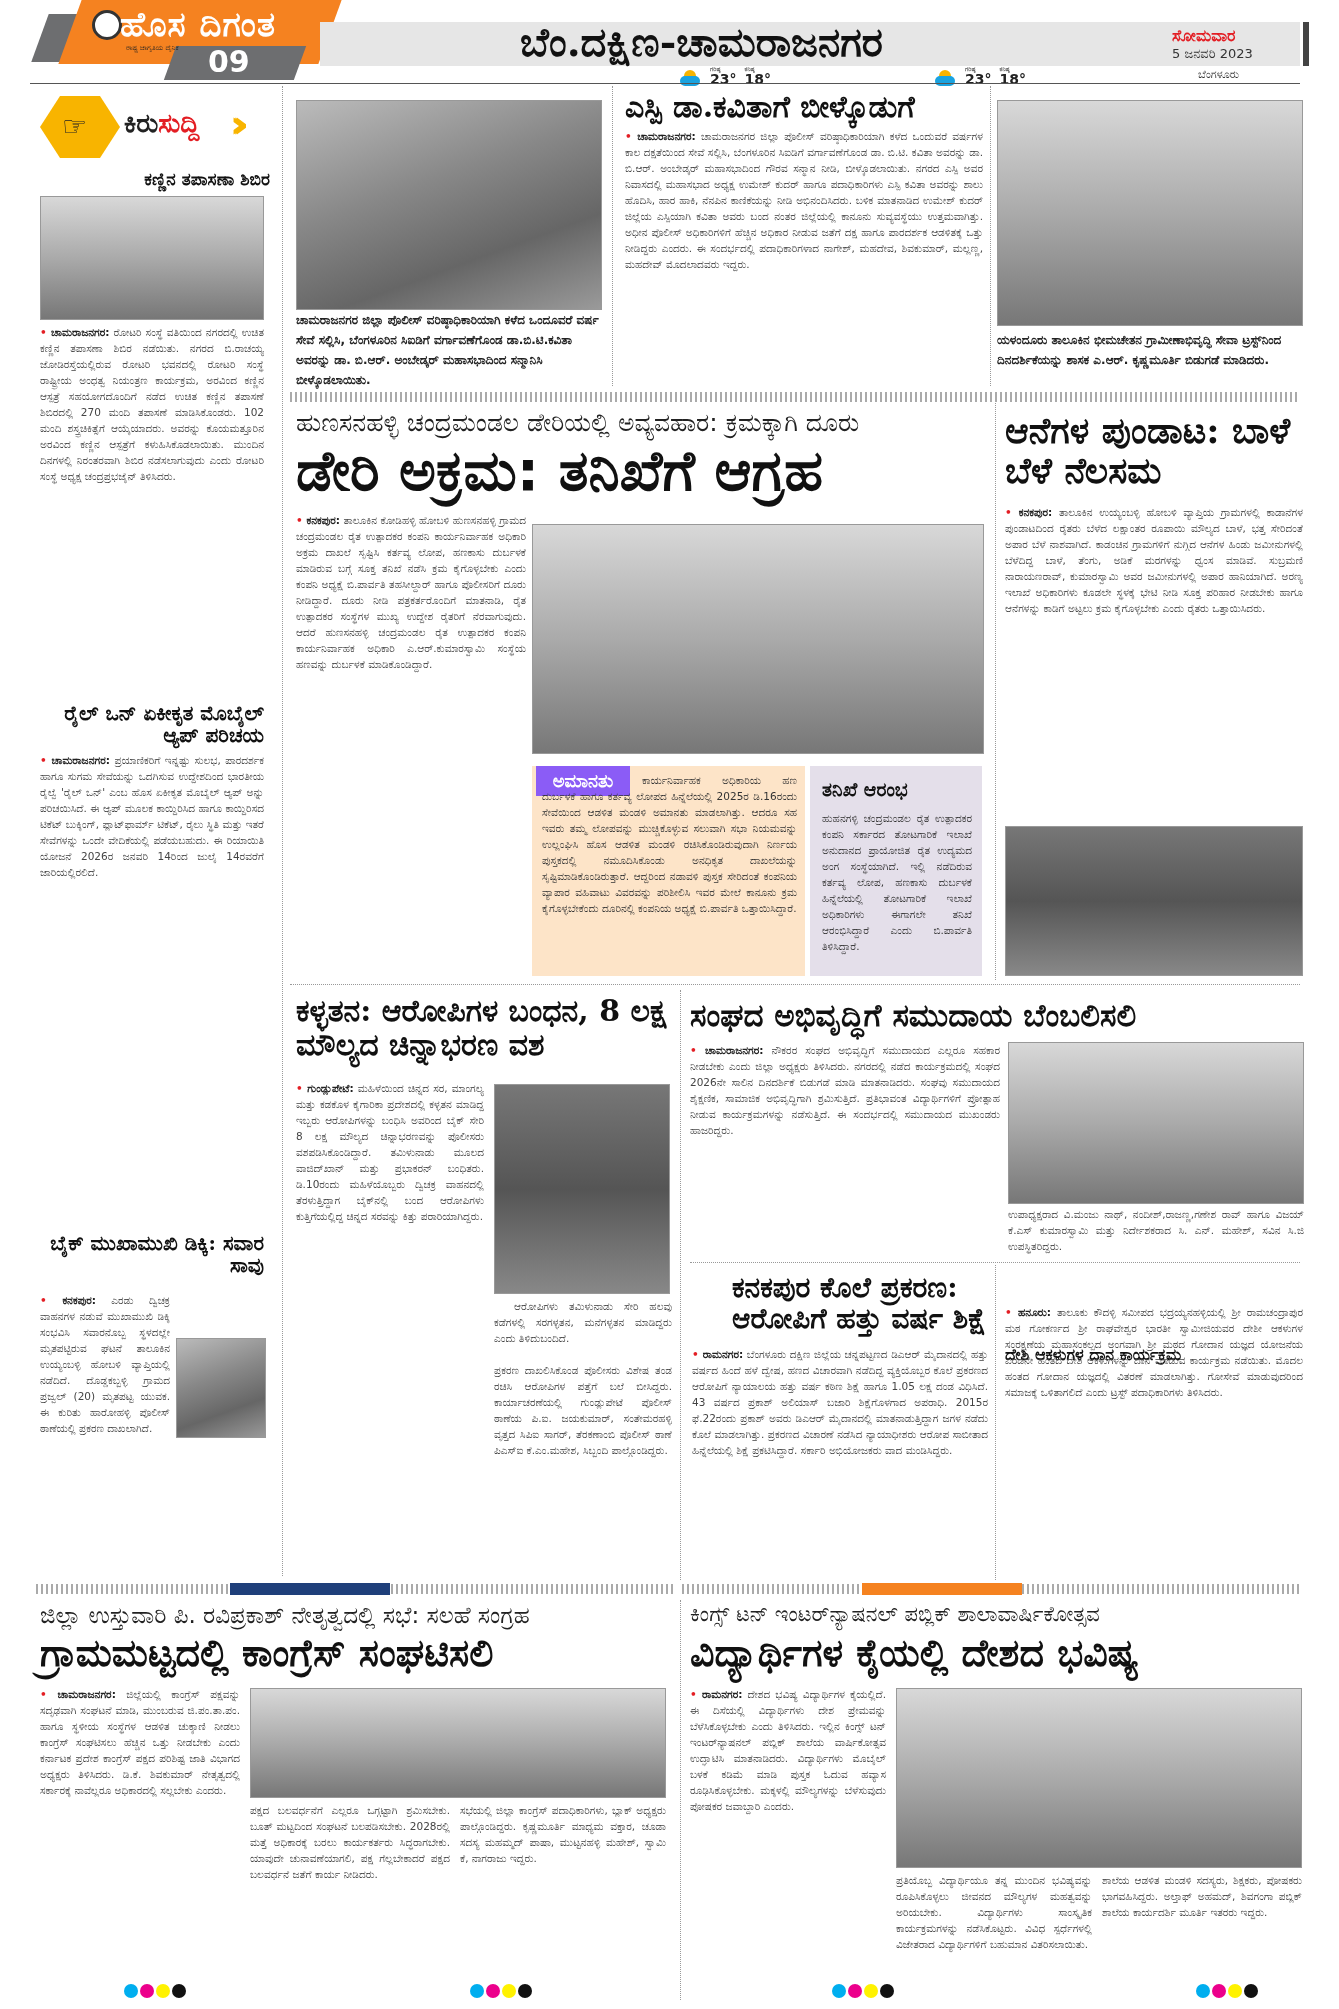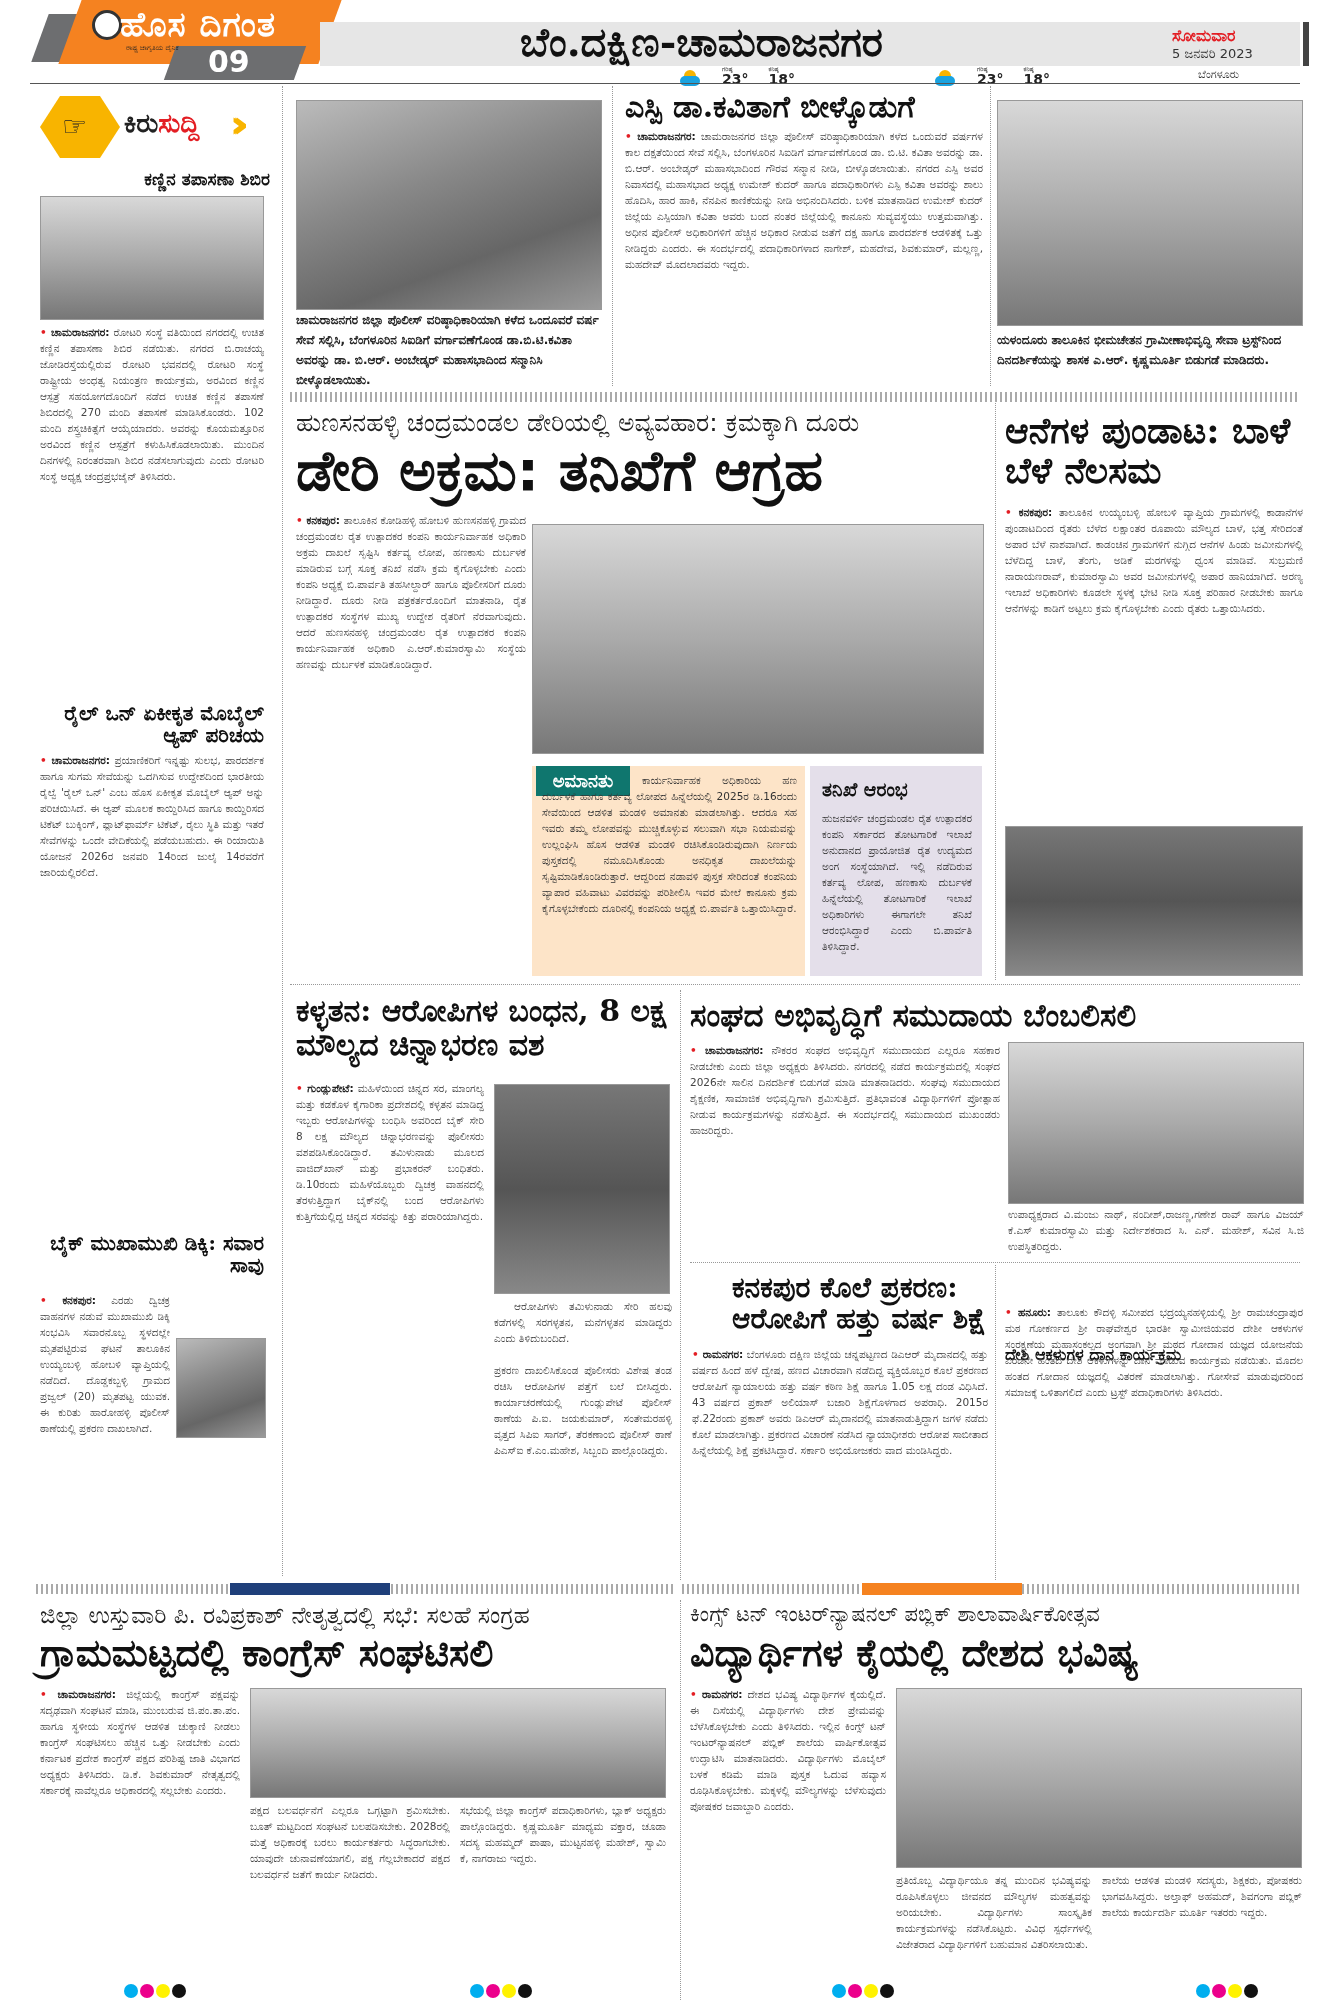--- a/index.html
+++ b/index.html
@@ -12,21 +12,21 @@
 .logo-circle{left:92px;top:10px;width:30px;height:30px;border-radius:50%;background:#fff;border:3px solid #333}
 .logo-text{left:120px;top:4px;font:bold 34px "DejaVu Sans",sans-serif;color:#fff;letter-spacing:1px}
 .logo-tag{left:126px;top:44px;font-size:7px;color:#222}
 .page-num{left:208px;top:44px;font:bold 30px "DejaVu Sans",sans-serif;color:#fff}
 .section-band{left:320px;top:22px;width:980px;height:44px;background:#e6e6e6}
 .section-title{left:520px;top:18px;font:bold 40px "DejaVu Serif",serif;color:#111}
 .day{left:1172px;top:26px;font:bold 16px "DejaVu Sans",sans-serif;color:#e31e24}
 .date{left:1172px;top:46px;font-size:13px;color:#333}
 .city{left:1198px;top:68px;font-size:11px;color:#333}
 .mast-vbar{left:1303px;top:22px;width:6px;height:44px;background:#444}
-.weather{top:66px;display:flex;align-items:flex-end;gap:20px}
+.weather{top:66px;display:flex;align-items:flex-end;gap:8px}
 .sun{width:22px;height:16px;position:relative}
 .sun:before{content:"";position:absolute;left:4px;top:0;width:12px;height:12px;border-radius:50%;background:#f8b400}
 .sun:after{content:"";position:absolute;left:0;top:6px;width:20px;height:10px;border-radius:6px;background:#1aa3e0}
 .temp{font:bold 14px "DejaVu Sans",sans-serif;color:#222;line-height:1}
 .tlabel{font-size:6px;color:#666;display:block}
 .rule{height:1px;background:#555}
 .vdot{border-left:1px dotted #999}
 .hdot{border-top:1px dotted #999}
 
 .photo{background:linear-gradient(160deg,#bbb 0%,#888 40%,#666 70%,#9a9a9a 100%);border:1px solid #999}
@@ -39,21 +39,21 @@
 .caption{font:bold 13px/20px "DejaVu Sans",sans-serif;color:#222;overflow:hidden}
 .hl{font-family:"DejaVu Serif",serif;font-weight:bold;color:#111;line-height:1.12}
 .sub-hl{font-family:"DejaVu Sans",sans-serif;color:#222}
 .kiru{left:40px;top:96px;width:220px;height:62px}
 .hex{position:absolute;left:0;top:0;width:80px;height:62px;background:#f8b400;clip-path:polygon(25% 0,75% 0,100% 50%,75% 100%,25% 100%,0 50%)}
 .hand{position:absolute;left:22px;top:14px;font-size:28px;color:#222}
 .kiru-text{position:absolute;left:84px;top:12px;font:bold 26px "DejaVu Sans",sans-serif}
 .kiru-text .k1{color:#222}.kiru-text .k2{color:#e31e24}
 .chev{position:absolute;left:190px;top:6px;font:bold 38px "DejaVu Sans",sans-serif;color:#f8b400;letter-spacing:-14px}
 .box-amanatu{left:532px;top:766px;width:273px;height:210px;background:#fde4c8}
-.amanatu-tag{position:absolute;left:4px;top:0;width:94px;height:30px;background:#0f766e;color:#fff;font:bold 18px/30px "DejaVu Sans",sans-serif;text-align:center}
+.amanatu-tag{position:absolute;left:4px;top:0;width:94px;height:30px;background:#8b5cf6;color:#fff;font:bold 18px/30px "DejaVu Sans",sans-serif;text-align:center}
 .box-tanikhe{left:810px;top:766px;width:172px;height:210px;background:#e4dfea}
 .tanikhe-h{position:absolute;left:12px;top:12px;font:bold 19px "DejaVu Sans",sans-serif;color:#111}
 .dashrule{height:10px;background:repeating-linear-gradient(90deg,#aaa 0 2px,transparent 2px 5px)}
 .cmyk{top:1984px;display:flex;gap:2px}
 .cmyk span{width:14px;height:14px;border-radius:50%;display:block}
 </style>
 </head>
 <body>
 
 <div class="abs mast-grey-left"></div>
@@ -124,21 +124,21 @@
 <div class="abs hl" style="left:296px;top:440px;width:700px;font-size:56px;font-family:'DejaVu Sans',sans-serif">ಡೇರಿ ಅಕ್ರಮ: ತನಿಖೆಗೆ ಆಗ್ರಹ</div>
 <div class="abs body" style="left:296px;top:512px;width:230px;height:440px"><span class="dateline">ಕನಕಪುರ:</span> <span>ತಾಲೂಕಿನ ಕೋಡಿಹಳ್ಳಿ ಹೋಬಳಿ ಹುಣಸನಹಳ್ಳಿ ಗ್ರಾಮದ ಚಂದ್ರಮಂಡಲ ರೈತ ಉತ್ಪಾದಕರ ಕಂಪನಿ ಕಾರ್ಯನಿರ್ವಾಹಕ ಅಧಿಕಾರಿ ಅಕ್ರಮ ದಾಖಲೆ ಸೃಷ್ಟಿಸಿ ಕರ್ತವ್ಯ ಲೋಪ, ಹಣಕಾಸು ದುರ್ಬಳಕೆ ಮಾಡಿರುವ ಬಗ್ಗೆ ಸೂಕ್ತ ತನಿಖೆ ನಡೆಸಿ ಕ್ರಮ ಕೈಗೊಳ್ಳಬೇಕು ಎಂದು ಕಂಪನಿ ಅಧ್ಯಕ್ಷೆ ಬಿ.ಪಾರ್ವತಿ ತಹಸೀಲ್ದಾರ್ ಹಾಗೂ ಪೊಲೀಸರಿಗೆ ದೂರು ನೀಡಿದ್ದಾರೆ. ದೂರು ನೀಡಿ ಪತ್ರಕರ್ತರೊಂದಿಗೆ ಮಾತನಾಡಿ, ರೈತ ಉತ್ಪಾದಕರ ಸಂಸ್ಥೆಗಳ ಮುಖ್ಯ ಉದ್ದೇಶ ರೈತರಿಗೆ ನೆರವಾಗುವುದು. ಆದರೆ ಹುಣಸನಹಳ್ಳಿ ಚಂದ್ರಮಂಡಲ ರೈತ ಉತ್ಪಾದಕರ ಕಂಪನಿ ಕಾರ್ಯನಿರ್ವಾಹಕ ಅಧಿಕಾರಿ ಎ.ಆರ್.ಕುಮಾರಸ್ವಾಮಿ ಸಂಸ್ಥೆಯ ಹಣವನ್ನು ದುರ್ಬಳಕೆ ಮಾಡಿಕೊಂಡಿದ್ದಾರೆ.</span></div>
 <div class="abs photo light" style="left:532px;top:524px;width:452px;height:230px"></div>
 
 <div class="abs box-amanatu">
   <div class="amanatu-tag">ಅಮಾನತು</div>
   <div class="body" style="position:absolute;left:10px;top:6px;right:8px;bottom:6px;text-indent:100px;color:#333">ಕಾರ್ಯನಿರ್ವಾಹಕ ಅಧಿಕಾರಿಯ ಹಣ ದುರ್ಬಳಕೆ ಹಾಗೂ ಕರ್ತವ್ಯ ಲೋಪದ ಹಿನ್ನೆಲೆಯಲ್ಲಿ 2025ರ ಡಿ.16ರಂದು ಸೇವೆಯಿಂದ ಆಡಳಿತ ಮಂಡಳಿ ಅಮಾನತು ಮಾಡಲಾಗಿತ್ತು. ಆದರೂ ಸಹ ಇವರು ತಮ್ಮ ಲೋಪವನ್ನು ಮುಚ್ಚಿಕೊಳ್ಳುವ ಸಲುವಾಗಿ ಸಭಾ ನಿಯಮವನ್ನು ಉಲ್ಲಂಘಿಸಿ ಹೊಸ ಆಡಳಿತ ಮಂಡಳಿ ರಚಿಸಿಕೊಂಡಿರುವುದಾಗಿ ನಿರ್ಣಯ ಪುಸ್ತಕದಲ್ಲಿ ನಮೂದಿಸಿಕೊಂಡು ಅನಧಿಕೃತ ದಾಖಲೆಯನ್ನು ಸೃಷ್ಟಿಮಾಡಿಕೊಂಡಿರುತ್ತಾರೆ. ಆದ್ದರಿಂದ ನಡಾವಳಿ ಪುಸ್ತಕ ಸೇರಿದಂತೆ ಕಂಪನಿಯ ವ್ಯಾಪಾರ ವಹಿವಾಟು ವಿವರವನ್ನು ಪರಿಶೀಲಿಸಿ ಇವರ ಮೇಲೆ ಕಾನೂನು ಕ್ರಮ ಕೈಗೊಳ್ಳಬೇಕೆಂದು ದೂರಿನಲ್ಲಿ ಕಂಪನಿಯ ಅಧ್ಯಕ್ಷೆ ಬಿ.ಪಾರ್ವತಿ ಒತ್ತಾಯಿಸಿದ್ದಾರೆ.</div>
 </div>
 <div class="abs box-tanikhe">
   <div class="tanikhe-h">ತನಿಖೆ ಆರಂಭ</div>
-  <div class="body" style="position:absolute;left:12px;top:44px;right:10px;bottom:6px;color:#333">ಹುಜನವರ್ಳಿ ಚಂದ್ರಮಂಡಲ ರೈತ ಉತ್ಪಾದಕರ ಕಂಪನಿ ಸರ್ಕಾರದ ತೋಟಗಾರಿಕೆ ಇಲಾಖೆ ಅನುದಾನದ ಪ್ರಾಯೋಜಿತ ರೈತ ಉದ್ಯಮದ ಅಂಗ ಸಂಸ್ಥೆಯಾಗಿದೆ. ಇಲ್ಲಿ ನಡೆದಿರುವ ಕರ್ತವ್ಯ ಲೋಪ, ಹಣಕಾಸು ದುರ್ಬಳಕೆ ಹಿನ್ನೆಲೆಯಲ್ಲಿ ತೋಟಗಾರಿಕೆ ಇಲಾಖೆ ಅಧಿಕಾರಿಗಳು ಈಗಾಗಲೇ ತನಿಖೆ ಆರಂಭಿಸಿದ್ದಾರೆ ಎಂದು ಬಿ.ಪಾರ್ವತಿ ತಿಳಿಸಿದ್ದಾರೆ.</div>
+  <div class="body" style="position:absolute;left:12px;top:44px;right:10px;bottom:6px;color:#333">ಹುಹನಗಳ್ಳಿ ಚಂದ್ರಮಂಡಲ ರೈತ ಉತ್ಪಾದಕರ ಕಂಪನಿ ಸರ್ಕಾರದ ತೋಟಗಾರಿಕೆ ಇಲಾಖೆ ಅನುದಾನದ ಪ್ರಾಯೋಜಿತ ರೈತ ಉದ್ಯಮದ ಅಂಗ ಸಂಸ್ಥೆಯಾಗಿದೆ. ಇಲ್ಲಿ ನಡೆದಿರುವ ಕರ್ತವ್ಯ ಲೋಪ, ಹಣಕಾಸು ದುರ್ಬಳಕೆ ಹಿನ್ನೆಲೆಯಲ್ಲಿ ತೋಟಗಾರಿಕೆ ಇಲಾಖೆ ಅಧಿಕಾರಿಗಳು ಈಗಾಗಲೇ ತನಿಖೆ ಆರಂಭಿಸಿದ್ದಾರೆ ಎಂದು ಬಿ.ಪಾರ್ವತಿ ತಿಳಿಸಿದ್ದಾರೆ.</div>
 </div>
 
 <div class="abs hl" style="left:1005px;top:410px;width:300px;font-size:36px">ಆನೆಗಳ ಪುಂಡಾಟ: ಬಾಳೆ ಬೆಳೆ ನೆಲಸಮ</div>
 <div class="abs body" style="left:1005px;top:504px;width:298px;height:312px"><span class="dateline">ಕನಕಪುರ:</span> <span>ತಾಲೂಕಿನ ಉಯ್ಯಂಬಳ್ಳಿ ಹೋಬಳಿ ವ್ಯಾಪ್ತಿಯ ಗ್ರಾಮಗಳಲ್ಲಿ ಕಾಡಾನೆಗಳ ಪುಂಡಾಟದಿಂದ ರೈತರು ಬೆಳೆದ ಲಕ್ಷಾಂತರ ರೂಪಾಯಿ ಮೌಲ್ಯದ ಬಾಳೆ, ಭತ್ತ ಸೇರಿದಂತೆ ಅಪಾರ ಬೆಳೆ ನಾಶವಾಗಿದೆ. ಕಾಡಂಚಿನ ಗ್ರಾಮಗಳಿಗೆ ನುಗ್ಗಿದ ಆನೆಗಳ ಹಿಂಡು ಜಮೀನುಗಳಲ್ಲಿ ಬೆಳೆದಿದ್ದ ಬಾಳೆ, ತೆಂಗು, ಅಡಿಕೆ ಮರಗಳನ್ನು ಧ್ವಂಸ ಮಾಡಿವೆ. ಸುಬ್ರಮಣಿ ನಾರಾಯಣರಾವ್, ಕುಮಾರಸ್ವಾಮಿ ಅವರ ಜಮೀನುಗಳಲ್ಲಿ ಅಪಾರ ಹಾನಿಯಾಗಿದೆ. ಅರಣ್ಯ ಇಲಾಖೆ ಅಧಿಕಾರಿಗಳು ಕೂಡಲೇ ಸ್ಥಳಕ್ಕೆ ಭೇಟಿ ನೀಡಿ ಸೂಕ್ತ ಪರಿಹಾರ ನೀಡಬೇಕು ಹಾಗೂ ಆನೆಗಳನ್ನು ಕಾಡಿಗೆ ಅಟ್ಟಲು ಕ್ರಮ ಕೈಗೊಳ್ಳಬೇಕು ಎಂದು ರೈತರು ಒತ್ತಾಯಿಸಿದರು.</span></div>
 <div class="abs photo dark" style="left:1005px;top:826px;width:298px;height:150px"></div>
 
 <div class="abs hdot" style="left:290px;top:984px;width:1010px"></div>
 
 <div class="abs hl" style="left:296px;top:994px;width:380px;font-size:30px">ಕಳ್ಳತನ: ಆರೋಪಿಗಳ ಬಂಧನ, 8 ಲಕ್ಷ ಮೌಲ್ಯದ ಚಿನ್ನಾಭರಣ ವಶ</div>
 <div class="abs body" style="left:296px;top:1080px;width:188px;height:500px"><span class="dateline">ಗುಂಡ್ಲುಪೇಟೆ:</span> <span>ಮಹಿಳೆಯಿಂದ ಚಿನ್ನದ ಸರ, ಮಾಂಗಲ್ಯ ಮತ್ತು ಕಡಕೊಳ ಕೈಗಾರಿಕಾ ಪ್ರದೇಶದಲ್ಲಿ ಕಳ್ಳತನ ಮಾಡಿದ್ದ ಇಬ್ಬರು ಆರೋಪಿಗಳನ್ನು ಬಂಧಿಸಿ ಅವರಿಂದ ಬೈಕ್ ಸೇರಿ 8 ಲಕ್ಷ ಮೌಲ್ಯದ ಚಿನ್ನಾಭರಣವನ್ನು ಪೊಲೀಸರು ವಶಪಡಿಸಿಕೊಂಡಿದ್ದಾರೆ. ತಮಿಳುನಾಡು ಮೂಲದ ವಾಜಿದ್‌ಖಾನ್ ಮತ್ತು ಪ್ರಭಾಕರನ್ ಬಂಧಿತರು. ಡಿ.10ರಂದು ಮಹಿಳೆಯೊಬ್ಬರು ದ್ವಿಚಕ್ರ ವಾಹನದಲ್ಲಿ ತೆರಳುತ್ತಿದ್ದಾಗ ಬೈಕ್‌ನಲ್ಲಿ ಬಂದ ಆರೋಪಿಗಳು ಕುತ್ತಿಗೆಯಲ್ಲಿದ್ದ ಚಿನ್ನದ ಸರವನ್ನು ಕಿತ್ತು ಪರಾರಿಯಾಗಿದ್ದರು.</span></div>

